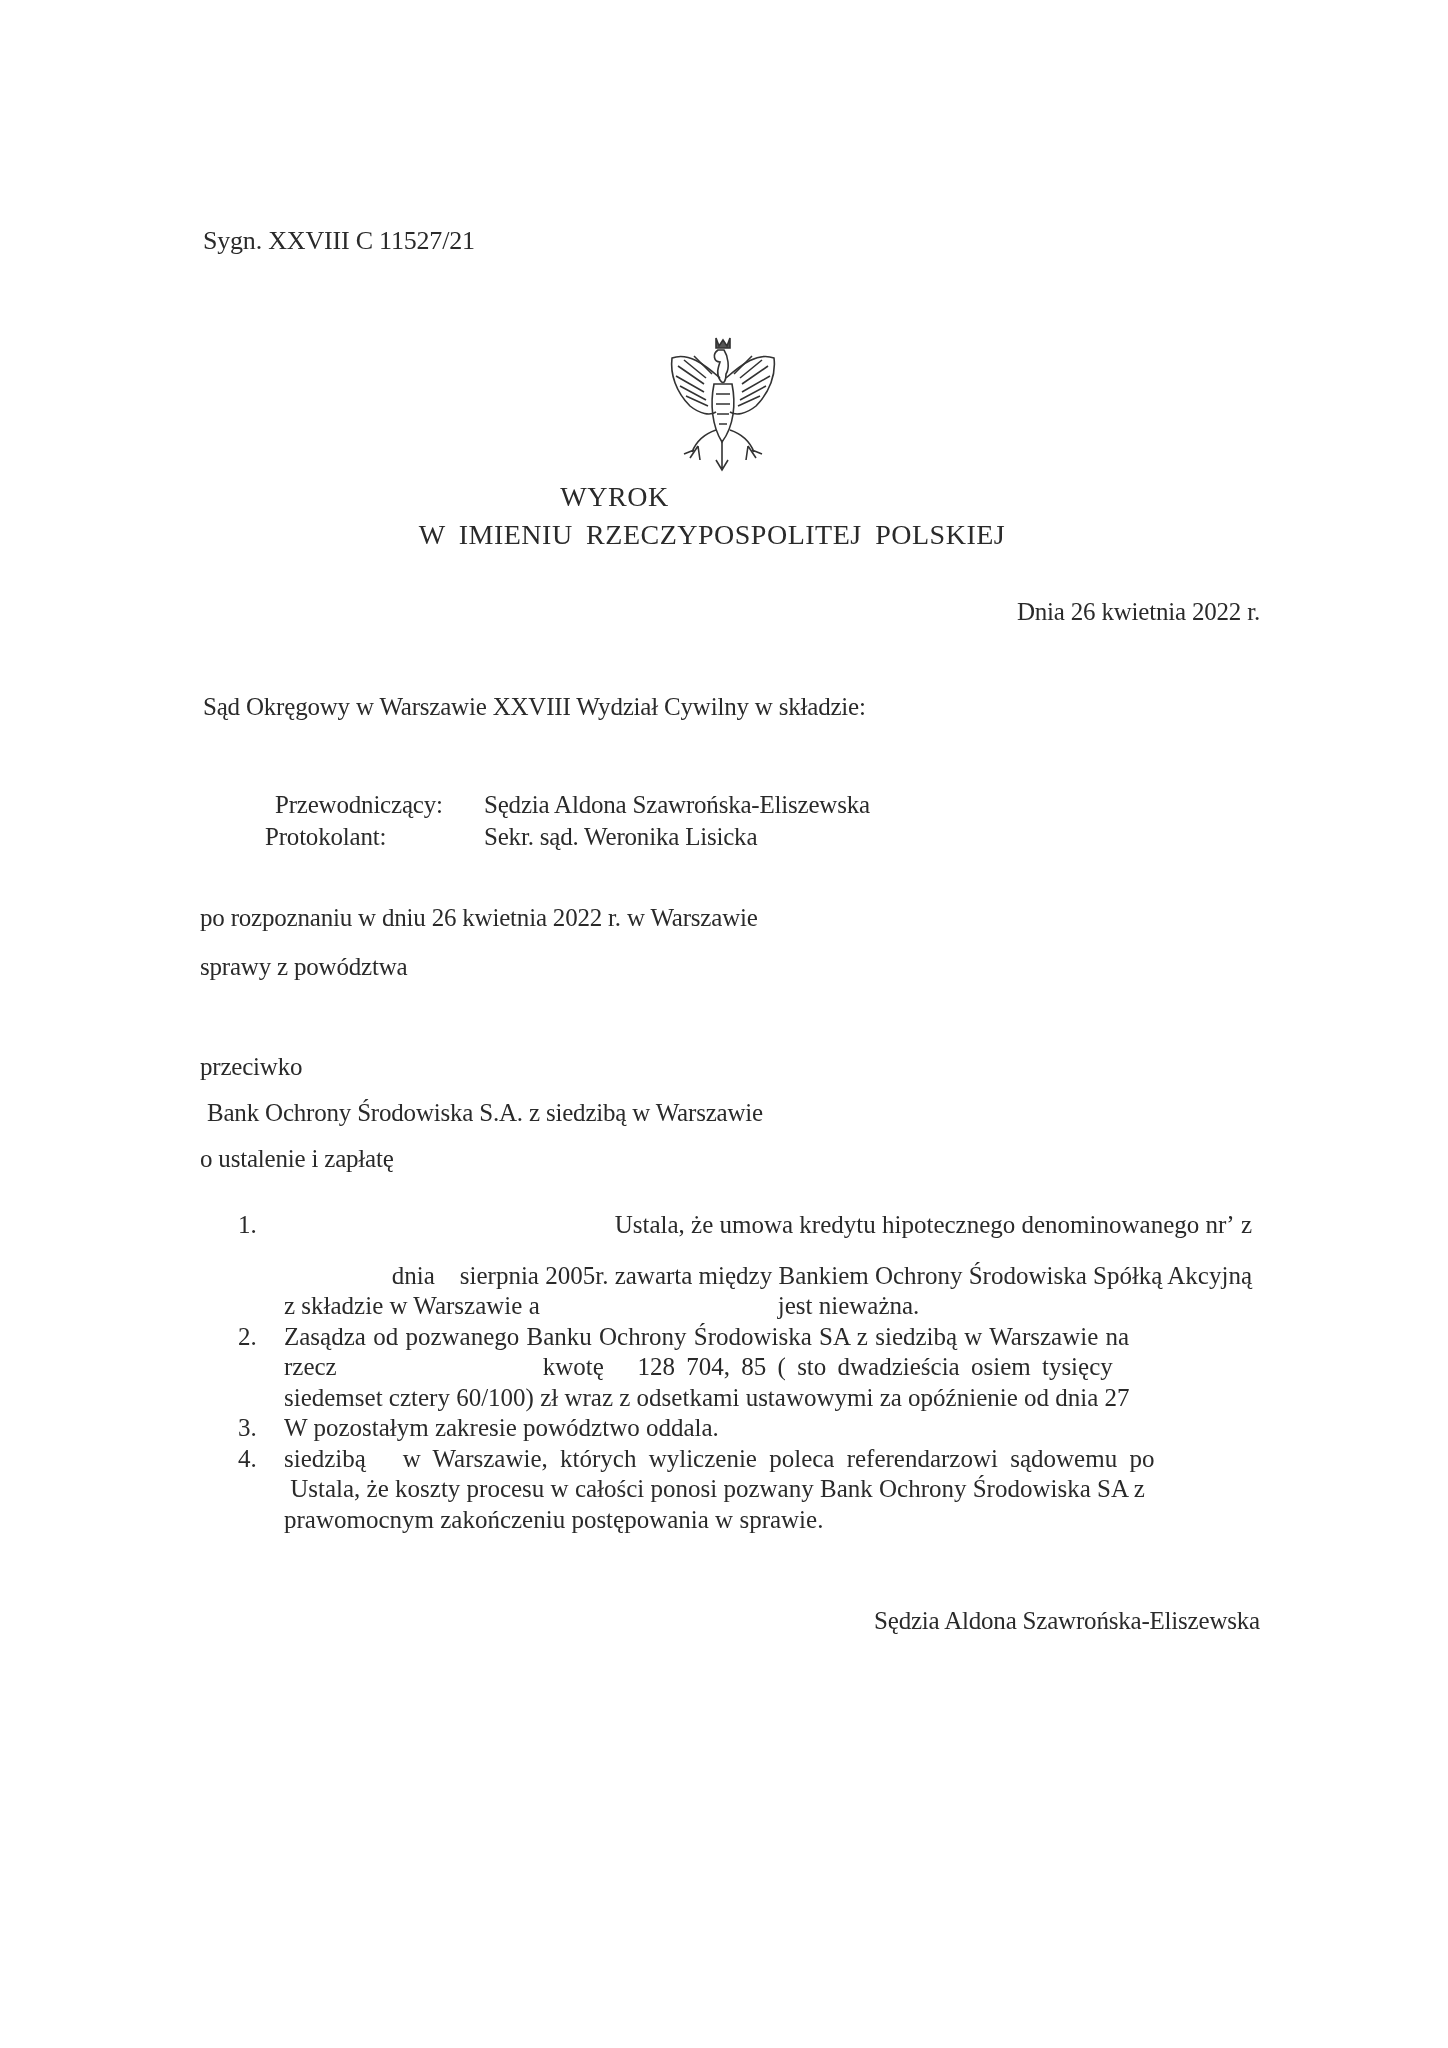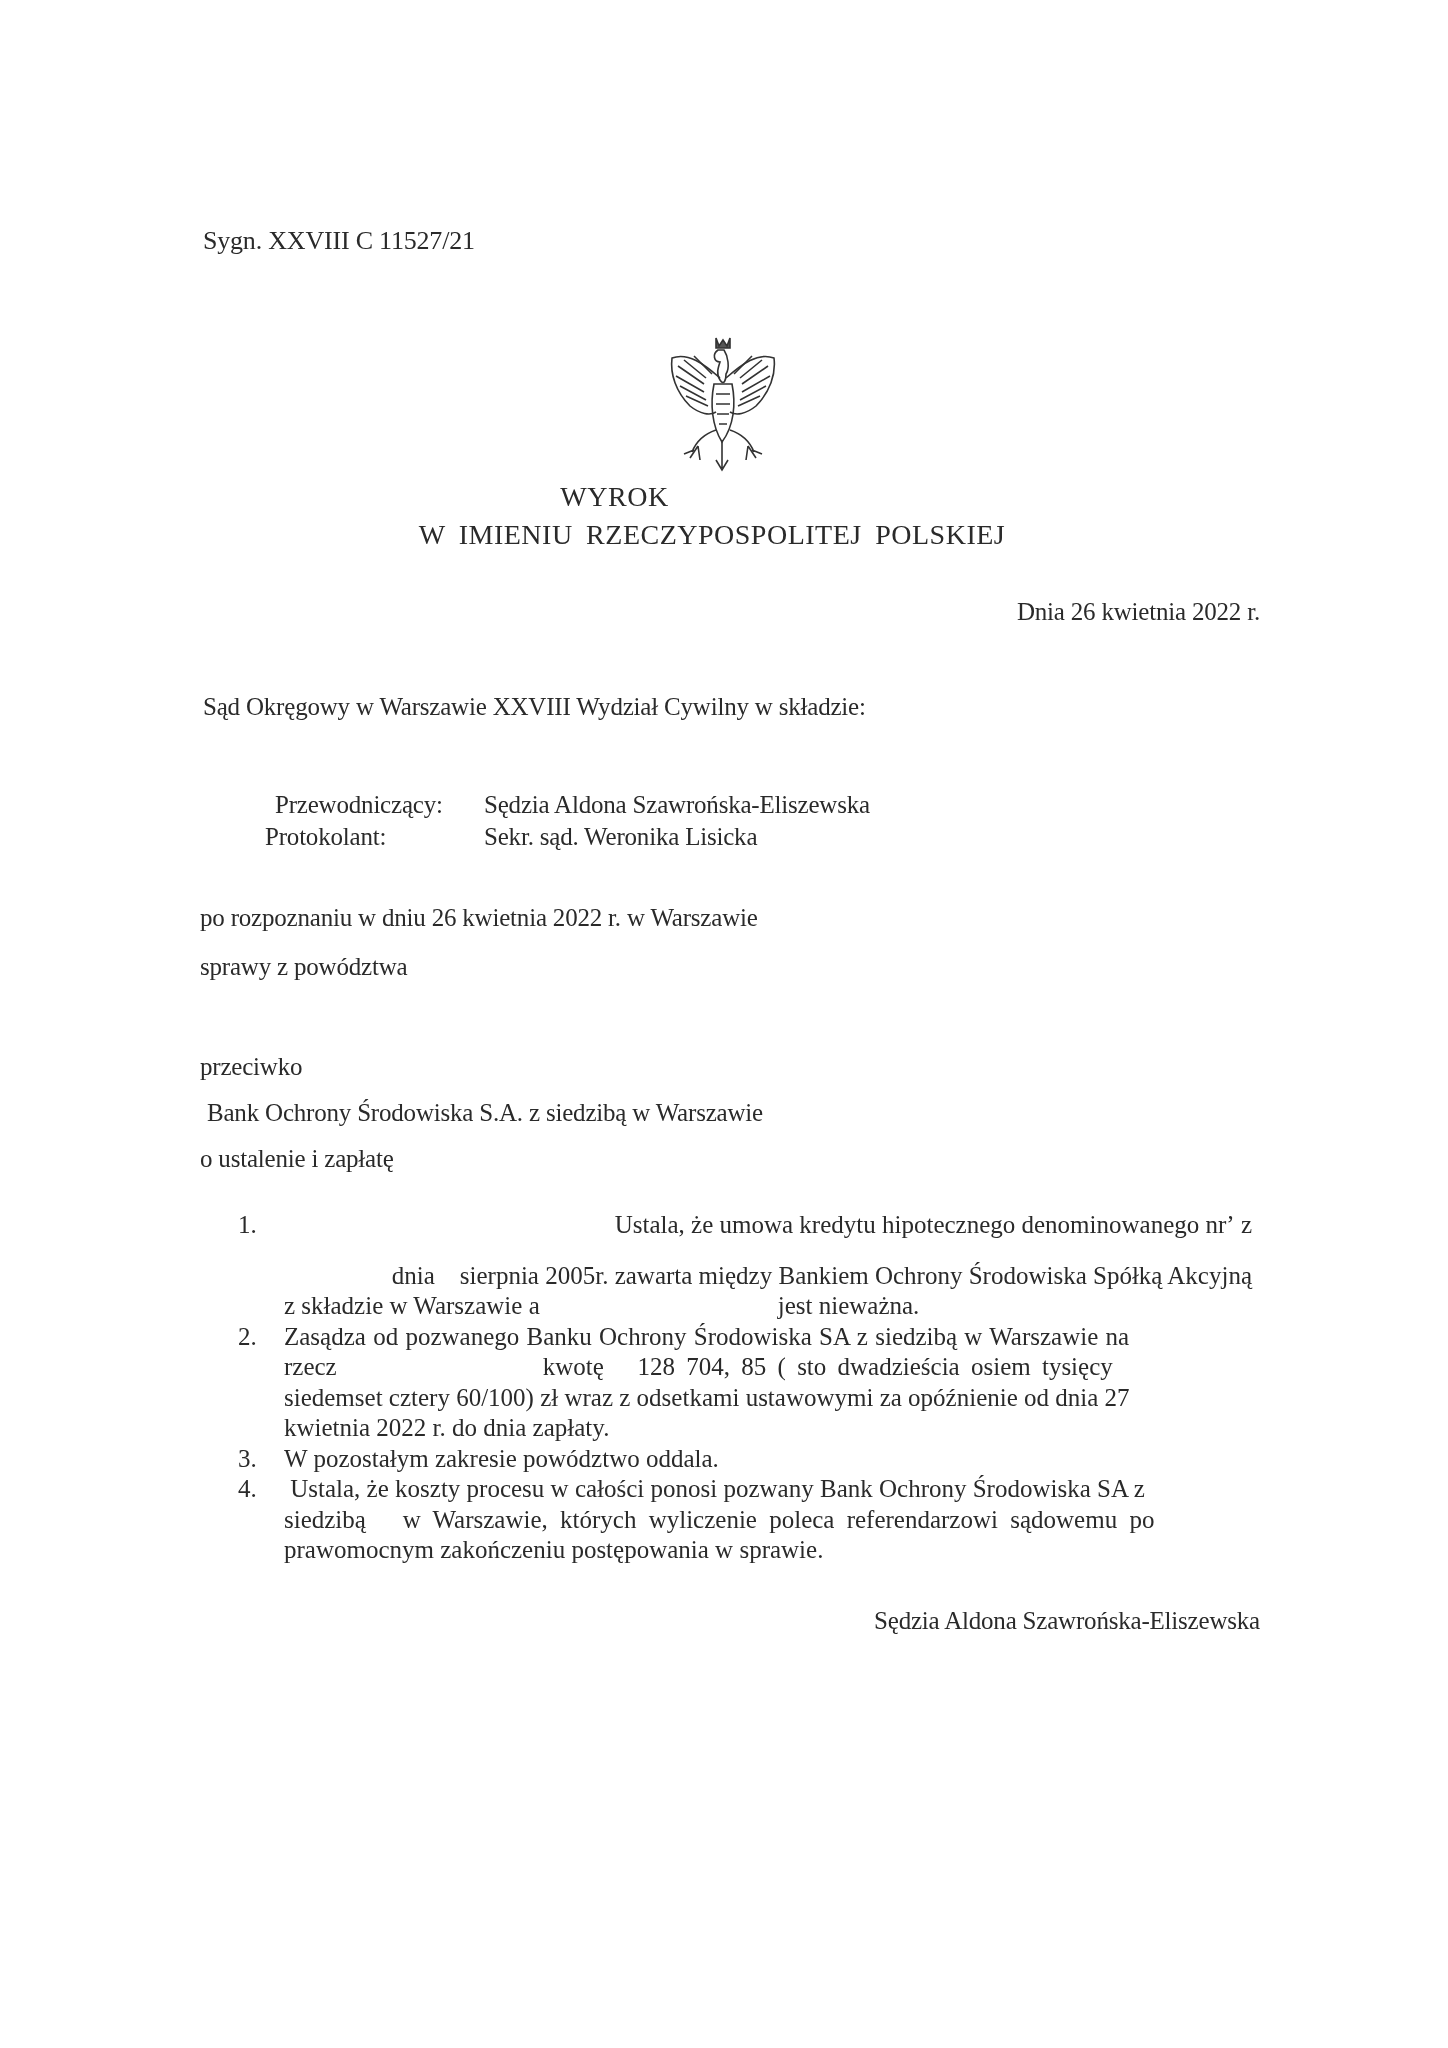--- a/index.html
+++ b/index.html
@@ -85,27 +85,26 @@
       <span>z składzie w Warszawie  a</span><span class="gap" style="width:238px"></span><span>jest nieważna.</span>
     </span>
   </div>
   <div class="item">
     <span class="num">2.</span>
     <span class="line" style="word-spacing:1px"><span>Zasądza od pozwanego Banku Ochrony Środowiska SA z siedzibą w Warszawie na</span></span>
     <span class="line">
       <span>rzecz</span><span class="gap" style="width:206px"></span><span style="white-space:pre;word-spacing:5px">kwotę   128 704, 85 ( sto dwadzieścia osiem tysięcy</span>
     </span>
     <span class="line"><span>siedemset cztery 60/100) zł wraz z odsetkami ustawowymi za opóźnienie od dnia 27</span></span>
-    <span class="line"><span>kwietnia 2022 r. do dnia zapłaty.</span></span>
   </div>
   <div class="item">
     <span class="num">3.</span>
     <span class="line"><span>W pozostałym zakresie powództwo oddala.</span></span>
   </div>
   <div class="item">
     <span class="num">4.</span>
+    <span class="line" style="word-spacing:6px"><span style="white-space:pre">siedzibą   w Warszawie, których wyliczenie poleca referendarzowi sądowemu po</span></span>
     <span class="line"><span style="white-space:pre"> Ustala, że koszty procesu w całości ponosi pozwany Bank Ochrony Środowiska SA z</span></span>
-    <span class="line" style="word-spacing:6px"><span style="white-space:pre">siedzibą   w Warszawie, których wyliczenie poleca referendarzowi sądowemu po</span></span>
     <span class="line"><span>prawomocnym zakończeniu postępowania w sprawie.</span></span>
   </div>
 </div>
 
 <div class="t sig">Sędzia Aldona Szawrońska-Eliszewska</div>
 
 </body></html>

